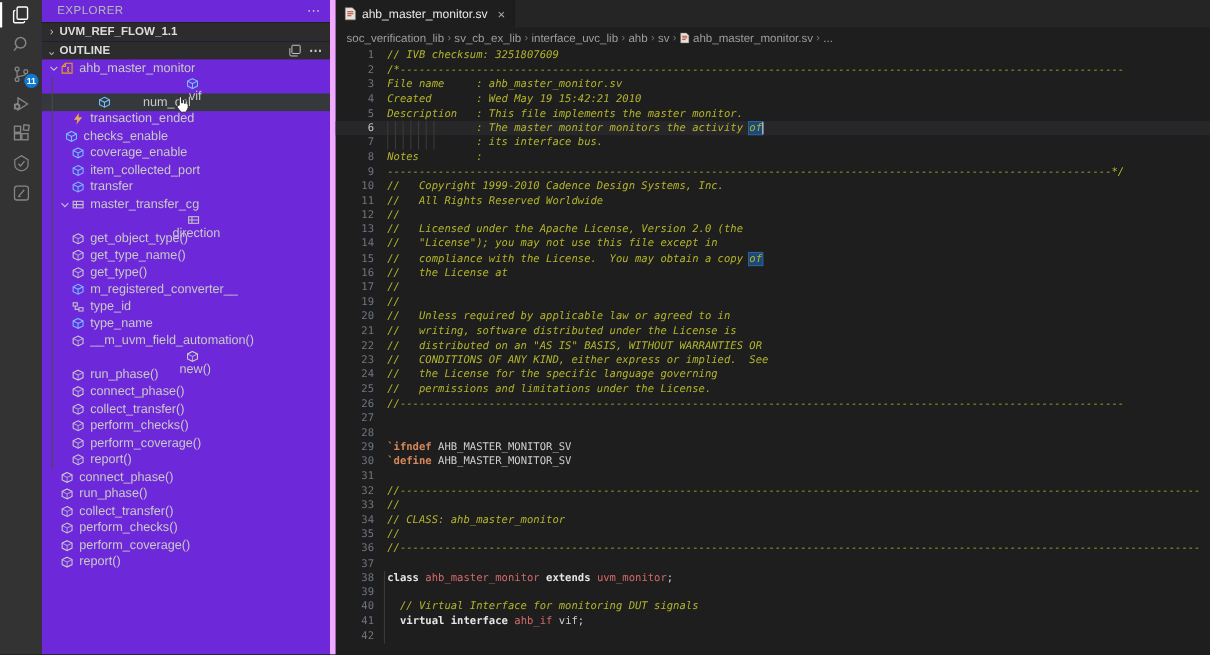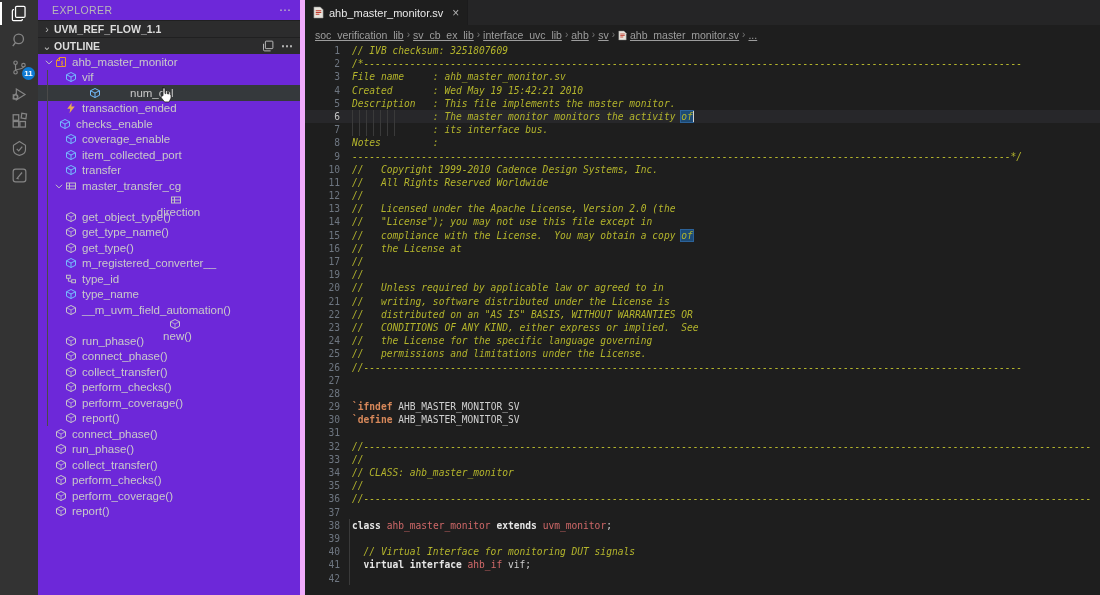--- a/index.html
+++ b/index.html
@@ -31,21 +31,21 @@
   .row .icn{width:14px;flex:none;display:flex;align-items:center;}
   .row .lbl{margin-left:3px;color:#c9c9c9;}
 
   
   .editor{flex:1;display:flex;flex-direction:column;background:#1e1e1e;min-width:0;}
   .tabbar{height:25px;background:#252526;display:flex;flex:none;}
   .tab{background:#1e1e1e;display:flex;align-items:center;padding:0 8px;gap:5px;font-size:11px;color:#e8e8e8;border-right:1px solid #1b1b1c;cursor:pointer;}
   .tab .close{color:#b0b0b0;font-size:12px;margin-left:4px;cursor:pointer;}
   .crumbs{height:19px;display:flex;align-items:center;font-size:10.5px;color:#9d9d9d;padding-left:10px;gap:3px;flex:none;white-space:nowrap;overflow:hidden;}
   .crumbs .sep{color:#767676;font-size:10px;}
-  .crumbs .bc{cursor:pointer;display:flex;align-items:flex-end;gap:3px;text-decoration:underline;}
+  .crumbs .bc{cursor:pointer;display:flex;align-items:flex-start;gap:3px;}
 
   .codearea{flex:1;position:relative;font-family:"DejaVu Sans Mono",monospace;font-size:9.6px;line-height:13.2px;overflow:hidden;}
   .cline{display:flex;height:13.2px;position:relative;}
   .cline.current{background:#27272a;}
   .cline.current .ln{color:#c6c6c6;}
   .ln{width:35px;text-align:right;color:#6e7681;flex:none;user-select:none;}
   .ct{margin-left:12px;white-space:pre;position:relative;flex:1;}
   .g{position:absolute;top:0;bottom:0;width:1px;background:#3a3a3a;}
   .tok-c{color:var(--comment,#b3b42c);font-style:italic;}
   .tok-ch{color:var(--comment,#b3b42c);font-style:italic;background:var(--hlbg,#1d4a74);box-shadow:0 0 0 1px #2c6298;}
@@ -150,21 +150,21 @@
           </span>
           <span class="icn ic-class">
             <svg width="12" height="12" viewBox="0 0 16 16" fill="none" stroke="currentColor" stroke-width="1.3">
               <path d="M2 6 L6 2 H14 V14 H2 Z"></path>
               <path d="M6 2 V6 H2"></path>
               <path d="M10.5 6.5 C8 6.5 8 9.5 10.5 9.5 M10.5 9.5 C8 9.5 8 12.5 10.5 12.5"></path>
             </svg>
           </span>
           <span class="lbl">ahb_master_monitor</span>
         </div>
-        <div class="row" style="padding-left: 14px;">
+        <div class="row" style="padding-left: 14px; flex-direction: column;">
           <span class="chevbox"></span>
           <span class="icn ic-field">
             <svg width="12" height="12" viewBox="0 0 16 16" fill="none" stroke="currentColor" stroke-width="1.3">
               <path d="M8 2 L14 5 V11 L8 14 L2 11 V5 Z"></path>
               <path d="M2 5 L8 8 L14 5 M8 8 V14"></path>
             </svg>
           </span>
           <span class="lbl">vif</span>
         </div>
         <div class="row hover" style="padding-left: 14px;">

